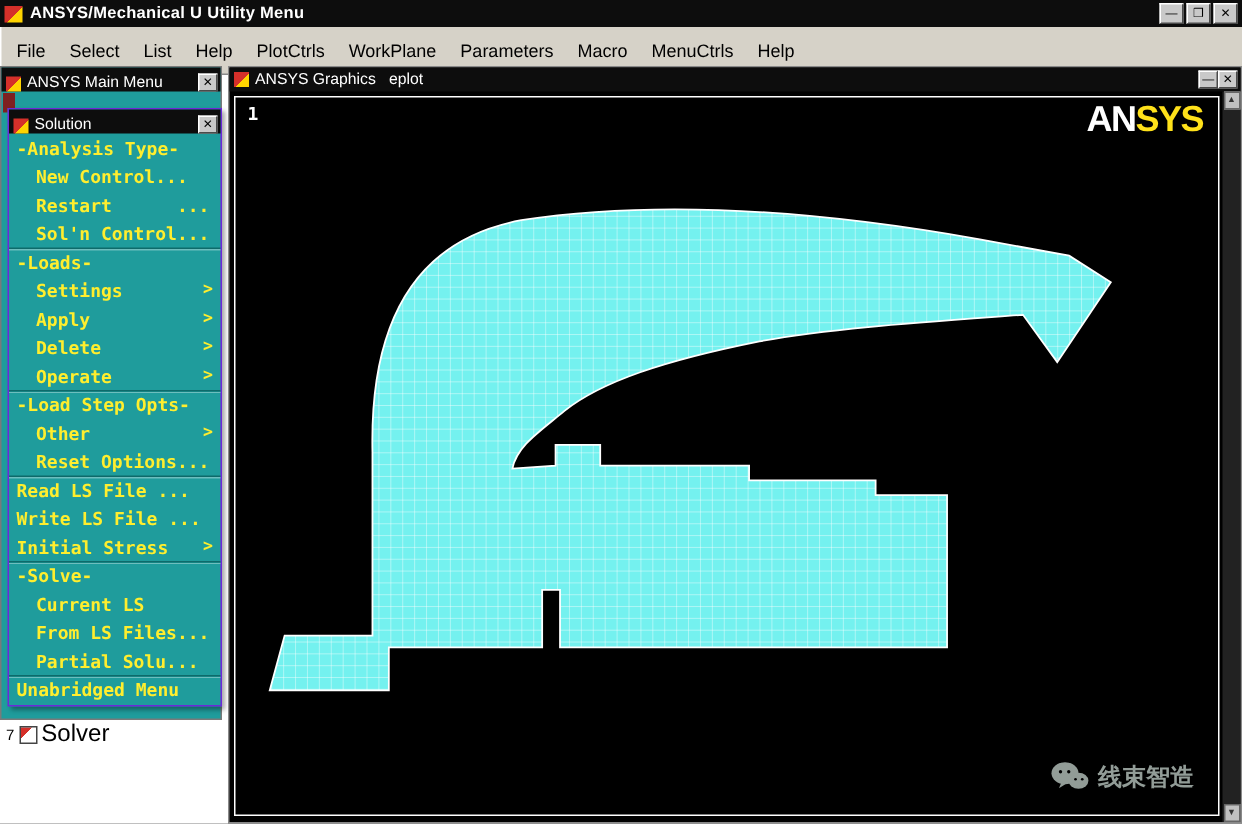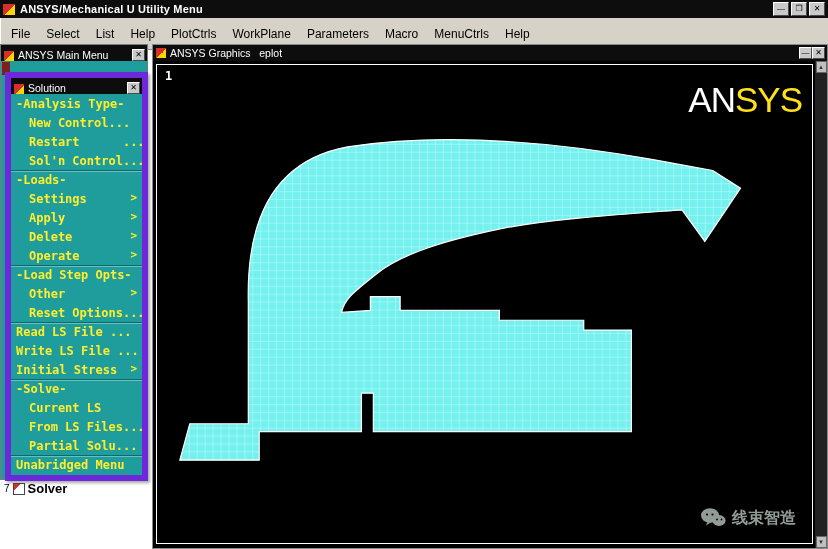--- a/index.html
+++ b/index.html
@@ -18,49 +18,49 @@
 
   
   .small-titlebar{height:16px;background:var(--titlebar);color:#fff;display:flex;align-items:flex-end;padding:0 2px;font-size:10.5px;white-space:pre}
   .win-icon{width:10px;height:10px;background:linear-gradient(135deg,#d5302a 0 55%,#ffd400 55%);margin:0 4px 0 1px;flex:0 0 auto}
   .small-title{flex:1 1 auto;overflow:hidden}
   .close-box{width:13px;height:12px;background:#c9c9c9;border:1px solid;border-color:#fff #4a4a4a #4a4a4a #fff;color:#000;font-size:8px;line-height:10px;text-align:center;flex:0 0 auto}
 
   
   .main-menu-window{position:absolute;left:0;top:44px;width:148px;height:436px;background:var(--teal);border:1px solid #7a7a7a}
   .mm-chip{position:absolute;left:1px;top:17px;width:8px;height:13px;background:#7e2020}
-  .solution-window{position:absolute;left:5px;top:72px;width:143px;background:var(--teal);border:6px solid #6d28d9;box-shadow:2px 2px 3px rgba(0,0,0,.35)}
+  .solution-window{position:absolute;left:5px;top:72px;width:143px;background:var(--teal);border:1px solid #6d28d9;box-shadow:2px 2px 3px rgba(0,0,0,.35)}
   .sol-list{padding-bottom:1px}
   .sol-row{position:relative;height:19px;display:flex;align-items:center;padding-left:5px;font-family:"DejaVu Sans Mono",monospace;font-weight:700;font-size:12px;color:var(--yellow);white-space:pre}
   .sol-row.indent{padding-left:18px}
   .sol-row.divider{border-top:1px solid #0e6a6a;box-shadow:inset 0 1px 0 rgba(255,255,255,.35)}
   .sol-arrow{position:absolute;right:5px;top:2px;font-size:11px}
 
   
   .graphics-window{position:absolute;left:152px;top:44px;width:676px;height:505px;background:#000;border:1px solid #8a8a8a}
   .graphics-titlebar{position:absolute;left:0;top:0;right:0;height:16px;background:var(--titlebar);color:#fff;display:flex;align-items:center;padding:0 2px;font-size:10.5px;white-space:pre}
   .plot-area{position:absolute;left:3px;top:19px;right:14px;bottom:4px;background:var(--plot-bg);border:1px solid #ffffff;overflow:hidden}
   .mesh-svg{position:absolute;left:0;top:0;width:100%;height:100%}
   .part-fill{fill:var(--mesh-fill)}
   .part-mesh{fill:url(#meshgrid);stroke:#ffffff;stroke-width:1.2}
   .plot-id{position:absolute;left:8px;top:4px;color:#fff;font-family:"DejaVu Sans Mono",monospace;font-size:12px;font-weight:700}
-  .ansys-logo{position:absolute;right:10px;top:15px;font-weight:400;font-size:35px;letter-spacing:-1px;font-family:"Liberation Sans",sans-serif}
+  .ansys-logo{position:absolute;right:10px;top:1px;font-weight:700;font-size:24px;letter-spacing:-1px;font-family:"Liberation Sans",sans-serif}
   .logo-an{color:var(--logo-an)}
   .logo-sys{color:var(--logo-sys)}
   .scrollbar{position:absolute;right:0;top:16px;width:12px;bottom:0;background:#222;display:flex;flex-direction:column;justify-content:space-between;align-items:center}
   .sb-btn{width:11px;height:12px;background:#c0c0c0;border:1px solid #666;color:#333;font-size:6px;line-height:11px;text-align:center}
 
   
   .watermark{position:absolute;right:16px;bottom:14px;display:flex;align-items:center;gap:6px;color:#9aa5a0;font-size:16px;font-weight:700;opacity:.95}
 
   
   .task-item{position:absolute;left:4px;top:481px;display:flex;align-items:center;gap:3px;color:#000}
   .task-prefix{font-size:10px}
   .task-icon{width:12px;height:12px;border:1px solid #444;background:linear-gradient(135deg,#d5302a 0 35%,#ffffff 35%)}
-  .task-label{font-size:13px;font-weight:700}
+  .task-label{font-size:16px;font-weight:400}
 </style>
 </head>
 <body>
 
 <div class="utility-titlebar">
   <span class="app-icon"></span>
   <span class="tb-title">ANSYS/Mechanical U Utility Menu</span>
   <span class="tb-controls">
     <span class="tb-btn">—</span>
     <span class="tb-btn">❒</span>

